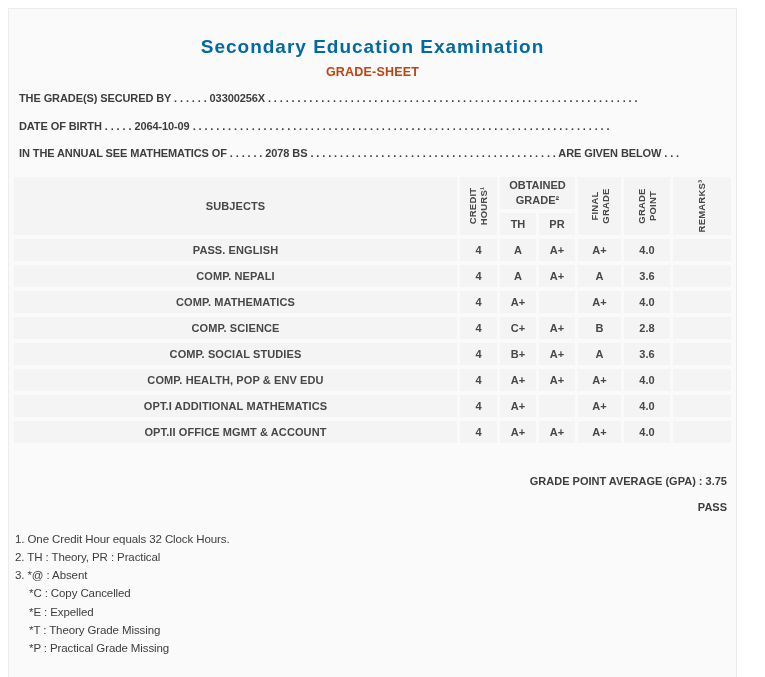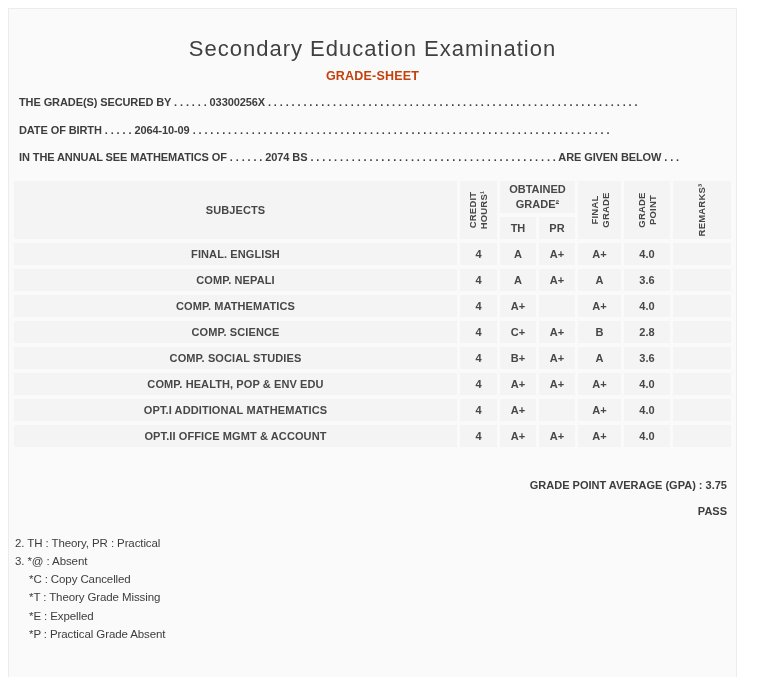--- a/index.html
+++ b/index.html
@@ -13,24 +13,24 @@
   .panel {
     position: absolute;
     left: 8px; top: 8px;
     width: 729px; height: 680px;
     background: #fafafa;
     border: 1px solid #ececec;
   }
   .title {
     margin-top: 27px;
     text-align: center;
-    font-size: 22px;
-    font-weight: 400;
+    font-size: 19px;
+    font-weight: 700;
     letter-spacing: 1px;
-    color: #404040;
+    color: #0369a1;
   }
   .subtitle {
     margin-top: 7px;
     text-align: center;
     font-size: 12.5px;
     font-weight: 700;
     letter-spacing: 0.2px;
     color: #c2410c;
   }
   .info {
@@ -142,21 +142,21 @@
     </div>
     <div class="info-line">
       <span>DATE OF BIRTH</span>
       <span>. . . . .</span>
       <span>2064-10-09</span>
       <span>. . . . . . . . . . . . . . . . . . . . . . . . . . . . . . . . . . . . . . . . . . . . . . . . . . . . . . . . . . . . . . . . . . . . . . .</span>
     </div>
     <div class="info-line">
       <span>IN THE ANNUAL SEE MATHEMATICS OF</span>
       <span>. . . . . .</span>
-      <span>2074 BS</span>
+      <span>2078 BS</span>
       <span>. . . . . . . . . . . . . . . . . . . . . . . . . . . . . . . . . . . . . . . . . .</span>
       <span>ARE GIVEN BELOW . . .</span>
     </div>
   </div>
 
   <table class="grades">
     <colgroup>
       <col>
       <col style="width:37px">
       <col style="width:36px">
@@ -182,21 +182,21 @@
             <span class="rot">REMARKS³</span>
           </th>
       </tr>
       <tr class="h-sub">
         <th>TH</th>
         <th>PR</th>
       </tr>
     </thead>
     <tbody>
         <tr>
-      <td class="c-subject">FINAL. ENGLISH</td>
+      <td class="c-subject">PASS. ENGLISH</td>
       <td>4</td>
       <td>A</td>
       <td>A+</td>
       <td>A+</td>
       <td>4.0</td>
       <td></td>
     </tr>
         <tr>
       <td class="c-subject">COMP. NEPALI</td>
       <td>4</td>
@@ -265,21 +265,22 @@
 
   <div class="summary">
     <div class="summary-gpa">
       <span>GRADE POINT AVERAGE (GPA) :</span>
       <span>3.75</span>
     </div>
     <div class="summary-result">PASS</div>
   </div>
 
   <ul class="footnotes">
+      <li class="footnote">1. One Credit Hour equals 32 Clock Hours.</li>
       <li class="footnote">2. TH : Theory, PR : Practical</li>
       <li class="footnote">3. *@ : Absent</li>
       <li class="footnote indent">*C : Copy Cancelled</li>
+      <li class="footnote indent">*E : Expelled</li>
       <li class="footnote indent">*T : Theory Grade Missing</li>
-      <li class="footnote indent">*E : Expelled</li>
-      <li class="footnote indent">*P : Practical Grade Absent</li>
+      <li class="footnote indent">*P : Practical Grade Missing</li>
     </ul>
 
 </div>
 
 </body></html>

